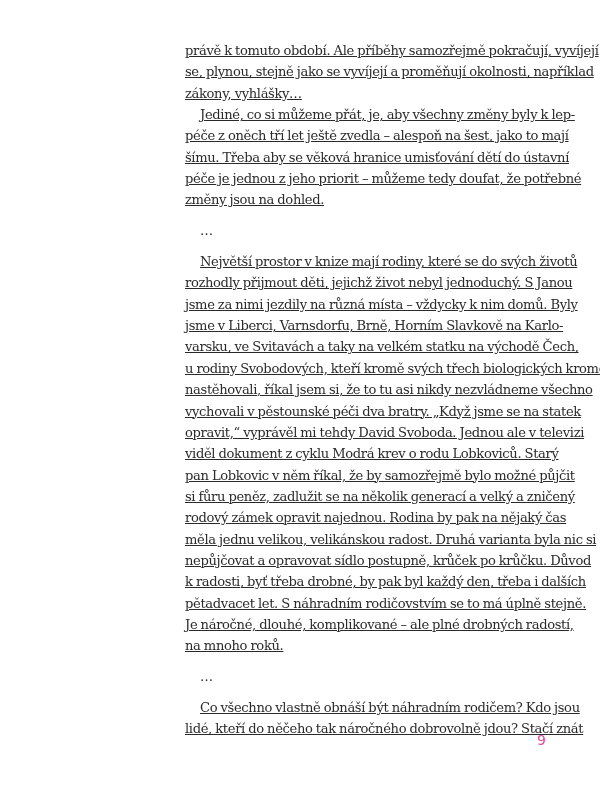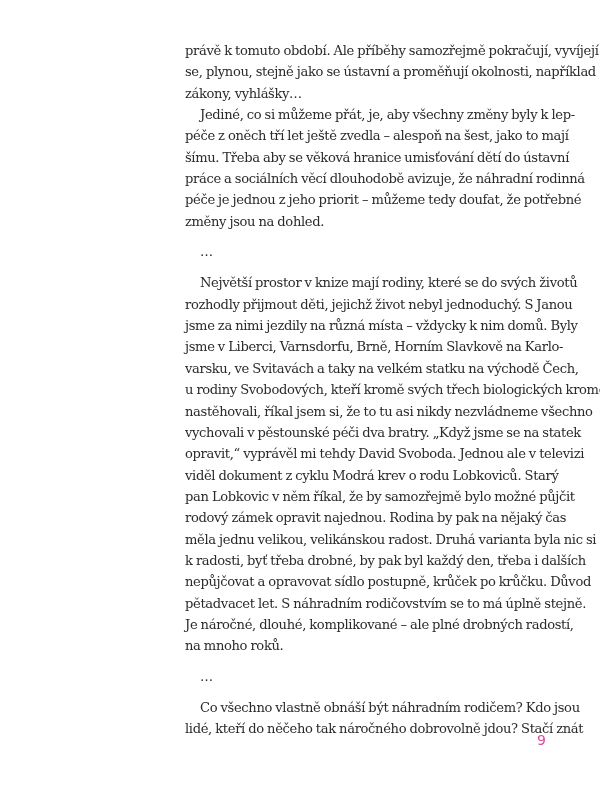--- a/index.html
+++ b/index.html
@@ -10,65 +10,65 @@
     }
     .page-text {
       position: absolute; left: 185px; top: 40px; width: 362px;
       font-size: 13.1px; line-height: 21.35px;
       letter-spacing: -0.35px; word-spacing: -0.5px;
     }
     .para { margin: 0; text-align: justify; text-align-last: left; hyphens: manual; }
     .ellipsis { margin: 0; padding-left: 15px; }
     .gap { height: 9px; }
     .gap2 { height: 10px; }
-    .line { display: block; text-align: justify; text-align-last: justify; white-space: nowrap; }
+    .line { display: block; text-align: justify; text-align-last: justify; white-space: nowrap; text-decoration: underline; }
     .line.last { text-align-last: left; }
     .line.ind { padding-left: 15px; }
     .page-number {
       position: absolute; left: 537px; top: 732px;
       font-family: "DejaVu Sans", "Liberation Sans", sans-serif;
       font-size: 14px; color: #e0489a;
     }
   </style>
 </head>
 <body>
 
 <div class="page-text">
   <div class="para" id="p1">
       <span class="line">právě k tomuto období. Ale příběhy samozřejmě pokračují, vyvíjejí</span>
-      <span class="line">se, plynou, stejně jako se ústavní a proměňují okolnosti, například</span>
+      <span class="line">se, plynou, stejně jako se vyvíjejí a proměňují okolnosti, například</span>
       <span class="line last">zákony, vyhlášky…</span>
     </div>
   <div class="para" id="p2">
       <span class="line ind">Jediné, co si můžeme přát, je, aby všechny změny byly k lep-</span>
       <span class="line">péče z oněch tří let ještě zvedla – alespoň na šest, jako to mají</span>
       <span class="line">šímu. Třeba aby se věková hranice umisťování dětí do ústavní</span>
-      <span class="line">práce a sociálních věcí dlouhodobě avizuje, že náhradní rodinná</span>
       <span class="line">péče je jednou z jeho priorit – můžeme tedy doufat, že potřebné</span>
       <span class="line last">změny jsou na dohled.</span>
     </div>
   <div class="gap"></div>
   <p class="ellipsis">…</p>
   <div class="gap2"></div>
   <div class="para" id="p3">
       <span class="line ind">Největší prostor v knize mají rodiny, které se do svých životů</span>
       <span class="line">rozhodly přijmout děti, jejichž život nebyl jednoduchý. S Janou</span>
       <span class="line">jsme za nimi jezdily na různá místa – vždycky k nim domů. Byly</span>
       <span class="line">jsme v Liberci, Varnsdorfu, Brně, Horním Slavkově na Karlo-</span>
       <span class="line">varsku, ve Svitavách a taky na velkém statku na východě Čech,</span>
       <span class="line">u rodiny Svobodových, kteří kromě svých třech biologických kromě</span>
       <span class="line">nastěhovali, říkal jsem si, že to tu asi nikdy nezvládneme všechno</span>
       <span class="line">vychovali v pěstounské péči dva bratry. „Když jsme se na statek</span>
       <span class="line">opravit,“ vyprávěl mi tehdy David Svoboda. Jednou ale v televizi</span>
       <span class="line">viděl dokument z cyklu Modrá krev o rodu Lobkoviců. Starý</span>
       <span class="line">pan Lobkovic v něm říkal, že by samozřejmě bylo možné půjčit</span>
+      <span class="line">si fůru peněz, zadlužit se na několik generací a velký a zničený</span>
       <span class="line">rodový zámek opravit najednou. Rodina by pak na nějaký čas</span>
       <span class="line">měla jednu velikou, velikánskou radost. Druhá varianta byla nic si</span>
+      <span class="line">nepůjčovat a opravovat sídlo postupně, krůček po krůčku. Důvod</span>
       <span class="line">k radosti, byť třeba drobné, by pak byl každý den, třeba i dalších</span>
-      <span class="line">nepůjčovat a opravovat sídlo postupně, krůček po krůčku. Důvod</span>
       <span class="line">pětadvacet let. S náhradním rodičovstvím se to má úplně stejně.</span>
       <span class="line">Je náročné, dlouhé, komplikované – ale plné drobných radostí,</span>
       <span class="line last">na mnoho roků.</span>
     </div>
   <div class="gap"></div>
   <p class="ellipsis">…</p>
   <div class="gap2"></div>
   <div class="para" id="p4">
       <span class="line ind">Co všechno vlastně obnáší být náhradním rodičem? Kdo jsou</span>
       <span class="line">lidé, kteří do něčeho tak náročného dobrovolně jdou? Stačí znát</span>

